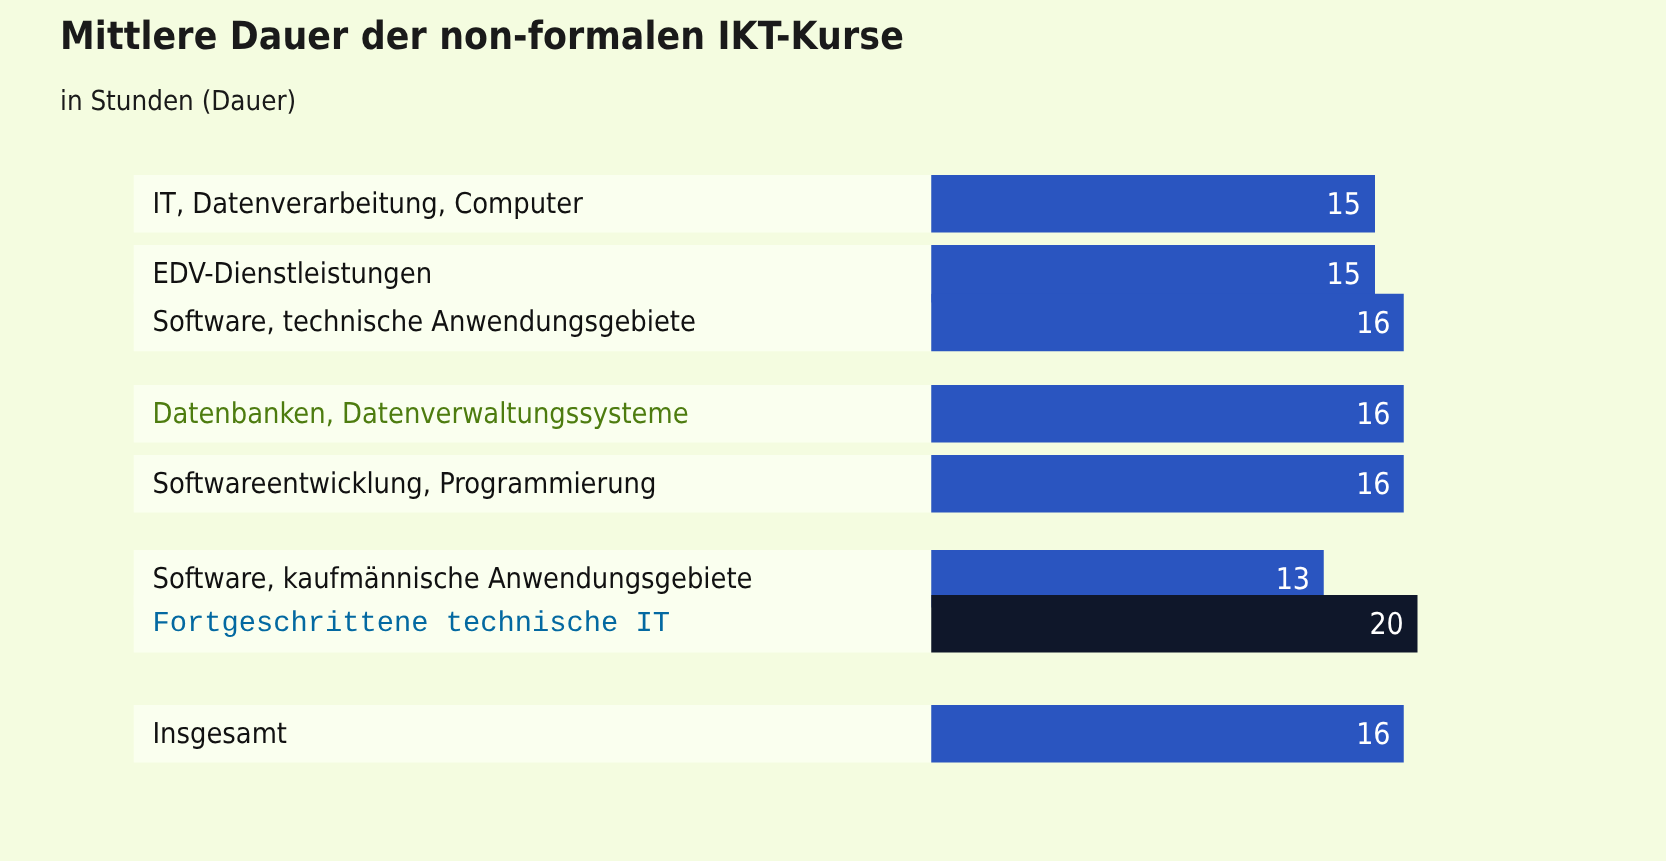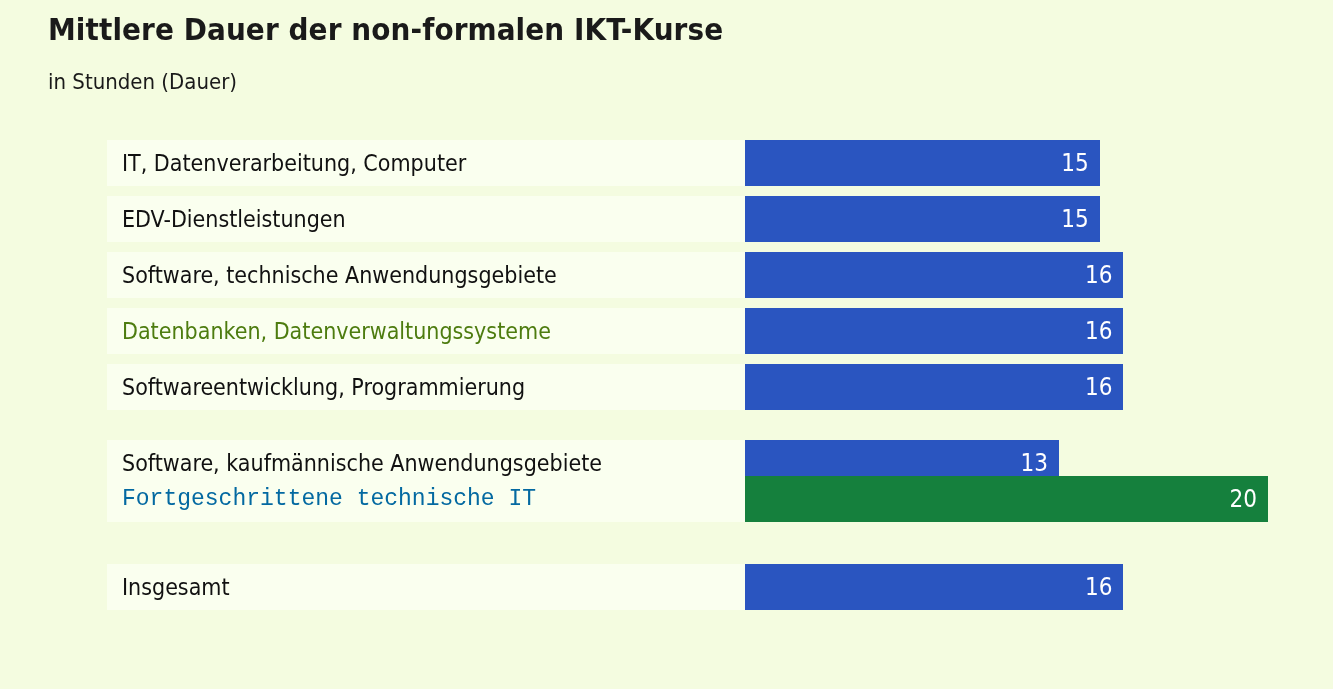--- a/index.html
+++ b/index.html
@@ -126,21 +126,21 @@
       </div>
       <div class="bar-row" style="top: 196px;">
         <div class="row-band" style="background: rgb(250, 255, 239);"></div>
         <div class="row-label" style="color: rgb(17, 17, 17);">EDV-Dienstleistungen</div>
         <div class="bar-track">
           <div class="bar" style="width: 354.75px; background: rgb(42, 85, 192);">
             <div class="bar-value" style="color: rgb(255, 255, 255);">15</div>
           </div>
         </div>
       </div>
-      <div class="bar-row" style="top: 252px;">
+      <div class="bar-row" style="top: 235px;">
         <div class="row-band" style="background: rgb(250, 255, 239);"></div>
         <div class="row-label" style="color: rgb(17, 17, 17);">Software, technische Anwendungsgebiete</div>
         <div class="bar-track">
           <div class="bar" style="width: 378.4px; background: rgb(42, 85, 192);">
             <div class="bar-value" style="color: rgb(255, 255, 255);">16</div>
           </div>
         </div>
       </div>
       <div class="bar-row" style="top: 308px;">
         <div class="row-band" style="background: rgb(250, 255, 239);"></div>
@@ -166,21 +166,21 @@
         <div class="bar-track">
           <div class="bar" style="width: 314px; background: rgb(42, 85, 192);">
             <div class="bar-value" style="color: rgb(255, 255, 255);">13</div>
           </div>
         </div>
       </div>
       <div class="bar-row" style="top: 476px;">
         <div class="row-band" style="background: rgb(250, 255, 239);"></div>
         <div class="row-label" style="color: #0369a1; font-family: Liberation Mono, monospace;">Fortgeschrittene technische IT</div>
         <div class="bar-track">
-          <div class="bar" style="width: 523px; background: #15803d;">
+          <div class="bar" style="width: 389px; background: #0f172a;">
             <div class="bar-value" style="color: rgb(255, 255, 255);">20</div>
           </div>
         </div>
       </div>
       <div class="bar-row" style="top: 564px;">
         <div class="row-band" style="background: rgb(250, 255, 239);"></div>
         <div class="row-label" style="color: rgb(17, 17, 17);">Insgesamt</div>
         <div class="bar-track">
           <div class="bar" style="width: 378.4px; background: rgb(42, 85, 192);">
             <div class="bar-value" style="color: rgb(255, 255, 255);">16</div>

